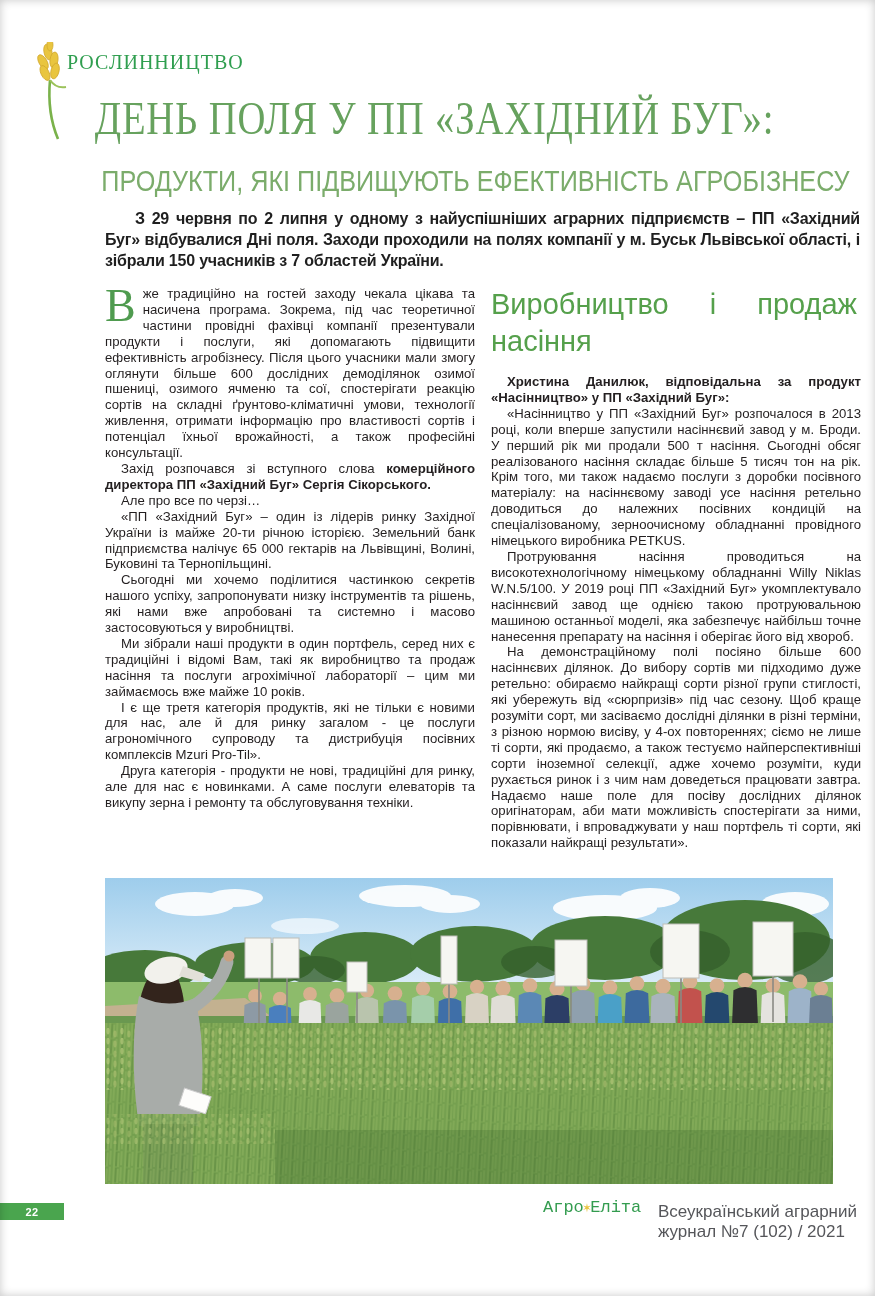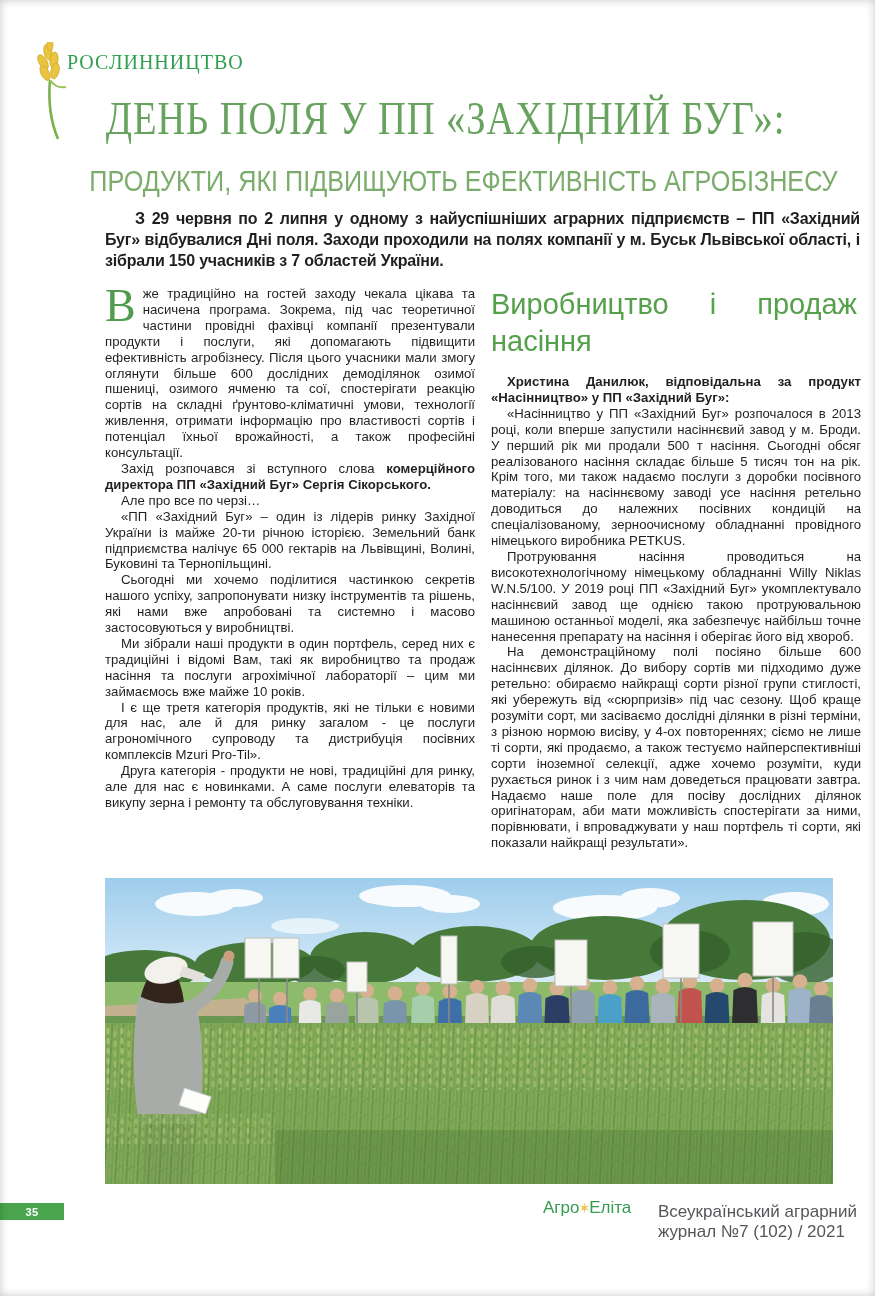--- a/index.html
+++ b/index.html
@@ -6,21 +6,21 @@
   .page{position:relative;width:875px;height:1296px;background:#ffffff;overflow:hidden;
         font-family:"Liberation Sans",sans-serif;color:#231f20;}
   .edge-shadow{position:absolute;inset:0;box-shadow:inset 0 0 10px rgba(0,0,0,.22);z-index:60;pointer-events:none;}
 
   
   .kicker{position:absolute;left:67px;top:51px;font-family:"Liberation Serif",serif;
           font-size:20px;letter-spacing:1px;color:#2f9e4f;}
   .wheat-logo{position:absolute;left:34px;top:42px;}
 
   
-  .title-wrap{position:absolute;left:18px;top:94px;width:832px;text-align:right;}
+  .title-wrap{position:absolute;left:30px;top:94px;width:832px;text-align:left;}
   .title-line1{display:inline-block;white-space:nowrap;transform:scaleX(.84);transform-origin:center;
                font-family:"Liberation Serif",serif;font-weight:400;font-size:46px;line-height:50px;
                color:#67a25e;letter-spacing:1px;}
   .title-line2-wrap{margin-top:20px;}
   .title-line2{display:inline-block;white-space:nowrap;transform:scaleX(.84);transform-origin:center;
                font-size:30px;line-height:34px;color:#7bac6b;letter-spacing:0;}
 
   
   .lead{position:absolute;left:105px;top:208px;width:755px;font-weight:700;font-size:16px;
         line-height:21px;text-align:justify;text-indent:30px;letter-spacing:-.2px;color:#1f1f1f;}
@@ -35,21 +35,21 @@
   .rheading{font-size:29px;line-height:37px;font-weight:400;color:#55a04b;margin:0 4px 14px 0;text-indent:0;}
   .b{font-weight:700;}
 
   
   .photo{position:absolute;left:105px;top:878px;width:728px;height:306px;overflow:hidden;}
 
   
   .pagenum-bar{position:absolute;left:0;top:1203px;width:64px;height:17px;background:#4aa54e;
                display:flex;align-items:center;justify-content:center;}
   .pagenum-bar span{color:#fff;font-size:11px;font-weight:700;letter-spacing:.5px;}
-  .journal-logo{position:absolute;left:543px;top:1198px;font-family:Liberation Sans, sans-serif;
+  .journal-logo{position:absolute;left:543px;top:1198px;font-family:Liberation Mono, monospace;
                 font-size:17px;color:#339c4f;}
   .journal-logo .star{color:#e9c53f;font-size:14px;margin:0 -1px;}
   .journal-info{position:absolute;left:658px;top:1202px;font-size:17px;font-weight:400;color:#55565a;}
 </style>
 </head>
 <body>
 
 <div class="page">
   <div class="edge-shadow"></div>
 
@@ -213,17 +213,17 @@
       <circle cx="62" cy="-18" r="5.5" fill="#c99f7e"></circle>
       <rect x="14" y="118" width="28" height="18" fill="#fdfdfb" stroke="#cccccc" transform="rotate(18 28 127)"></rect>
       <rect x="-24" y="150" width="50" height="70" fill="#454a54"></rect>
     </g>
 
     <rect x="0" y="236" width="170" height="70" fill="url(#wheatp)" opacity=".9"></rect>
     <rect x="0" y="236" width="170" height="30" fill="url(#headsp)" opacity=".5"></rect>
   </svg>
 
   <div class="pagenum-bar">
-    <span>35</span>
+    <span>22</span>
   </div>
   <div class="journal-logo"><span>Агро</span><span class="star">✶</span><span>Еліта</span></div>
   <div class="journal-info">Всеукраїнський аграрний журнал №7 (102) / 2021</div>
 </div>
 
 </body></html>

